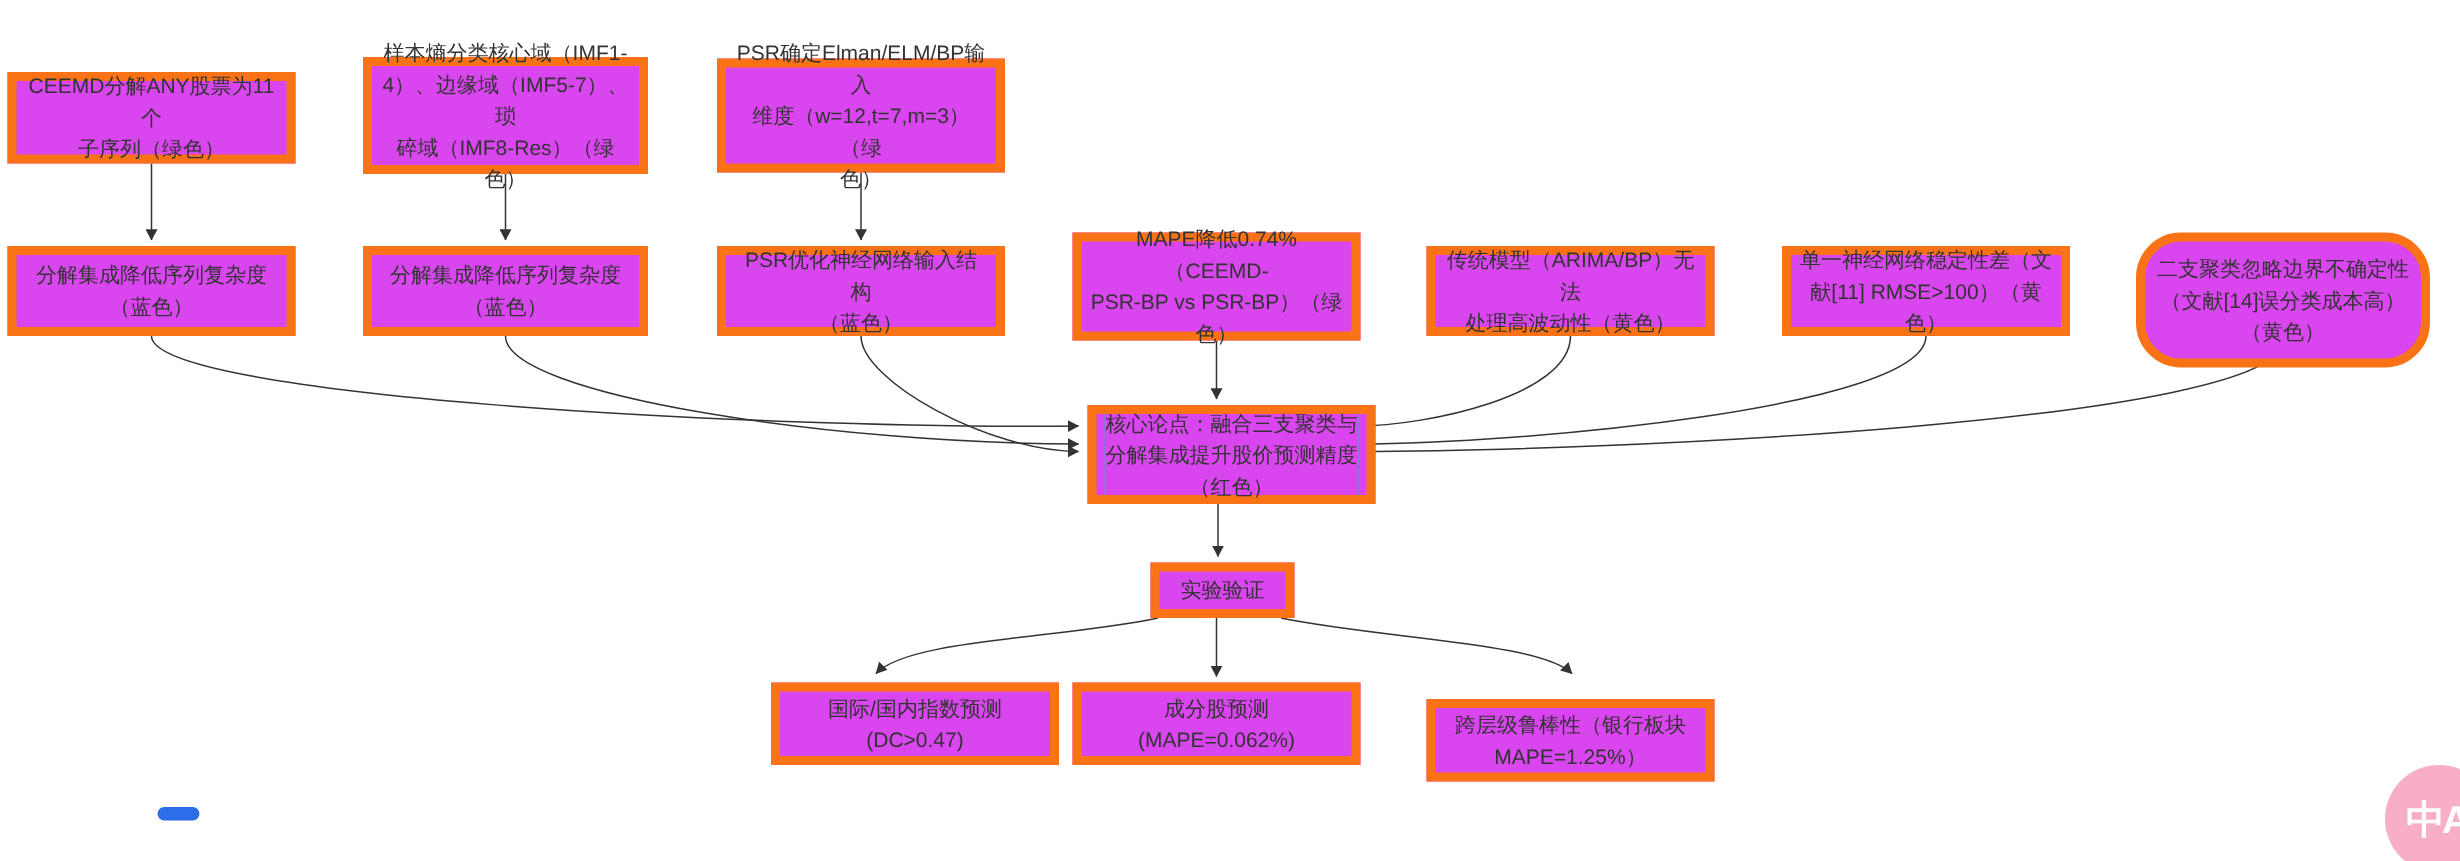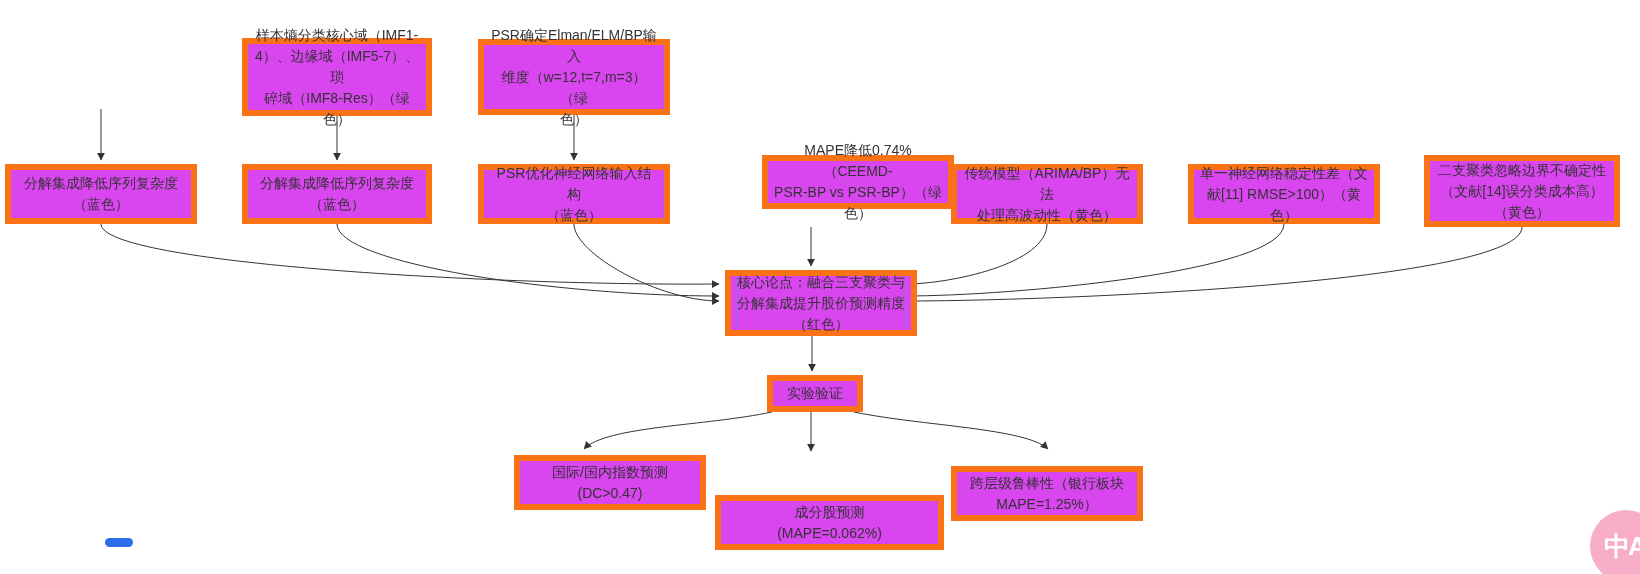--- a/index.html
+++ b/index.html
@@ -90,62 +90,64 @@
       <path d="M1047,224 C1047,264 950,284 905,284" marker-end="url(#arrow)"></path>
       <path d="M1284,224 C1284,272 1010,296 905,296" marker-end="url(#arrow)"></path>
       <path d="M1522,227 C1522,282 1060,301 905,301" marker-end="url(#arrow)"></path>
       <path d="M812,336 L812,371" marker-end="url(#arrow)"></path>
       <path d="M772,412 C706,426 606,426 584,449" marker-end="url(#arrow)"></path>
       <path d="M811,412 L811,451" marker-end="url(#arrow)"></path>
       <path d="M854,412 C922,426 1026,428 1048,449" marker-end="url(#arrow)"></path>
     </g>
   </svg>
 
+  <div class="node" style="left:5px;   top:48px;  width:192px; height:61px;">CEEMD分解ANY股票为11个
+子序列（绿色）</div>
 
   <div class="node" style="left:242px; top:38px;  width:190px; height:78px;">样本熵分类核心域（IMF1-
 4）、边缘域（IMF5-7）、琐
 碎域（IMF8-Res）（绿色）</div>
 
   <div class="node" style="left:478px; top:39px;  width:192px; height:76px;">PSR确定Elman/ELM/BP输入
 维度（w=12,t=7,m=3）（绿
 色）</div>
 
   <div class="node" style="left:5px;   top:164px; width:192px; height:60px;">分解集成降低序列复杂度
 （蓝色）</div>
 
   <div class="node" style="left:242px; top:164px; width:190px; height:60px;">分解集成降低序列复杂度
 （蓝色）</div>
 
   <div class="node" style="left:478px; top:164px; width:192px; height:60px;">PSR优化神经网络输入结构
 （蓝色）</div>
 
-  <div class="node" style="left:715px; top:155px; width:192px; height:54px;margin-left:47px;">MAPE降低0.74%（CEEMD-
+  <div class="node" style="left:715px; top:155px; width:192px; height:72px;">MAPE降低0.74%（CEEMD-
 PSR-BP vs PSR-BP）（绿
 色）</div>
 
   <div class="node" style="left:951px; top:164px; width:192px; height:60px;">传统模型（ARIMA/BP）无法
 处理高波动性（黄色）</div>
 
   <div class="node" style="left:1188px; top:164px; width:192px; height:60px;">单一神经网络稳定性差（文
 献[11] RMSE&gt;100）（黄色）</div>
 
-  <div class="node" style="left:1424px; top:155px; width:196px; height:72px;">二支聚类忽略边界不确定性
+  <div class="node" style="left:1424px; top:155px; width:196px; height:90px;border-radius:30px;">二支聚类忽略边界不确定性
 （文献[14]误分类成本高）
 （黄色）</div>
 
   <div class="node node-subroutine" style="left:725px; top:270px; width:192px; height:66px;">核心论点：融合三支聚类与
 分解集成提升股价预测精度
 （红色）</div>
 
   <div class="node" style="left:767px; top:375px; width:96px; height:37px;">实验验证</div>
 
   <div class="node" style="left:478px; top:455px; width:192px; height:55px;margin-left:36px;">国际/国内指数预测
 (DC&gt;0.47)</div>
 
-  <div class="node" style="left:715px; top:455px; width:229px; height:55px;margin-top:40px;">成分股预测
+  <div class="node" style="left:715px; top:455px; width:192px; height:55px;">成分股预测
 (MAPE=0.062%)</div>
 
   <div class="node" style="left:951px; top:466px; width:192px; height:55px;">跨层级鲁棒性（银行板块
 MAPE=1.25%）</div>
 
   <div class="blue-pill"></div>
 
   <div class="translate-badge">中A</div>
 
 </div>

